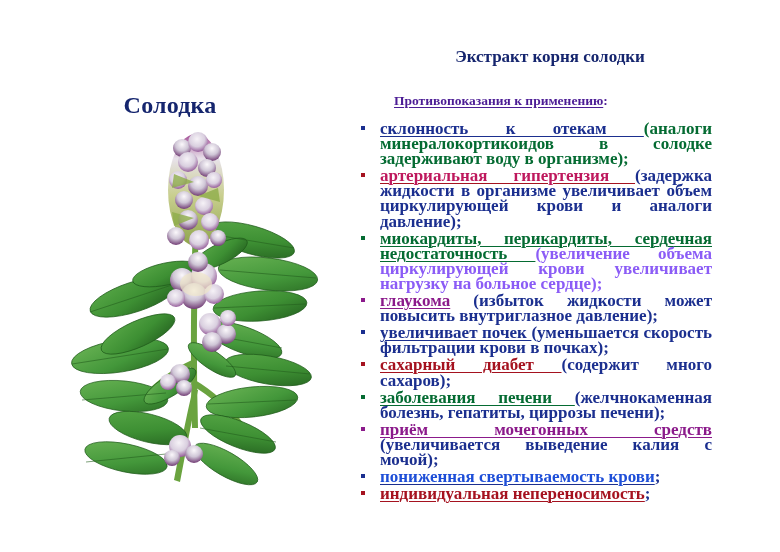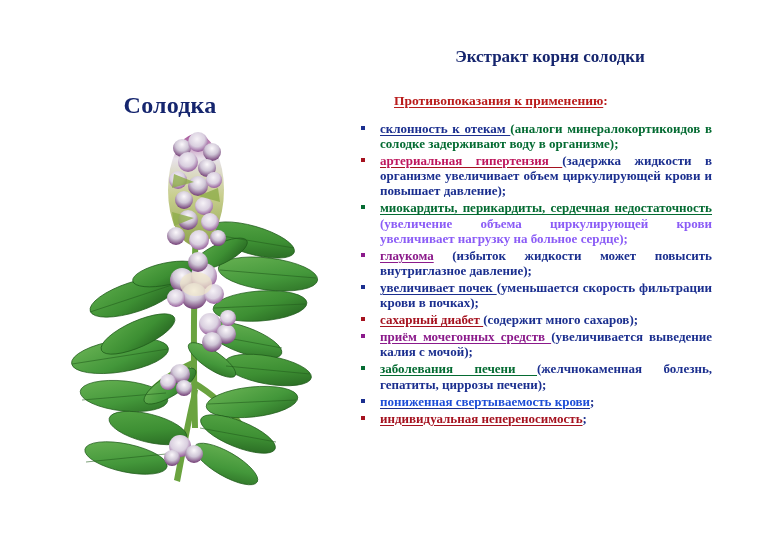--- a/index.html
+++ b/index.html
@@ -93,21 +93,21 @@
   .bullet-dot {
     position: absolute;
     left: 21px;
     top: 5px;
     width: 4px;
     height: 4px;
     line-height: 0;
     font-size: 0;
   }
   .bullet-text {
-    font-size: 13px;
+    font-size: 17px;
     font-weight: bold;
     line-height: 15.1px;
     text-align: justify;
     text-justify: inter-word;
     color: #1b2f8f;
   }
   .bullet-text .term {
     text-decoration: underline;
     text-decoration-thickness: 1.1px;
     text-underline-offset: 2px;
@@ -253,58 +253,58 @@
         <circle cx="110" cy="330" r="8" fill="url(#fl2)"></circle>
       </g>
     </svg>
   </div>
 </div>
 
 <div id="right-panel">
 
   <div id="doc-title" style="color: rgb(21, 37, 110);">Экстракт корня солодки</div>
 
-  <div id="section-heading" style="color: #b91c1c;">
+  <div id="section-heading" style="color: #4c1d95;">
     <span class="uline">Противопоказания к применению</span><span>:</span>
   </div>
 
   <ul id="bullet-list">
       <li class="bullet-row">
         <span class="bullet-dot" style="background: rgb(27, 47, 143);"></span>
         <div class="bullet-text"><span class="term" style="color: rgb(27, 47, 143); text-decoration-color: rgb(27, 47, 143);">склонность к отекам </span><span class="tail" style="color: rgb(4, 107, 50);">(аналоги минералокортикоидов в солодке задерживают воду в организме);</span></div>
       </li>
       <li class="bullet-row">
         <span class="bullet-dot" style="background: rgb(165, 18, 31);"></span>
-        <div class="bullet-text"><span class="term" style="color: #be185d; text-decoration-color: rgb(165, 18, 31);">артериальная гипертензия </span><span class="tail" style="color: rgb(27, 47, 143);">(задержка жидкости в организме увеличивает объем циркулирующей крови и повышает давление);</span></div>
+        <div class="bullet-text"><span class="term" style="color: #be185d; text-decoration-color: rgb(165, 18, 31);">артериальная гипертензия </span><span class="tail" style="color: rgb(27, 47, 143);">(задержка жидкости в организме увеличивает объем циркулирующей крови и аналоги давление);</span></div>
       </li>
       <li class="bullet-row">
         <span class="bullet-dot" style="background: rgb(4, 107, 50);"></span>
         <div class="bullet-text"><span class="term" style="color: rgb(4, 107, 50); text-decoration-color: rgb(4, 107, 50);">миокардиты, перикардиты, сердечная недостаточность </span><span class="tail" style="color: #8b5cf6;">(увеличение объема циркулирующей крови увеличивает нагрузку на больное сердце);</span></div>
       </li>
       <li class="bullet-row">
         <span class="bullet-dot" style="background: rgb(139, 26, 139);"></span>
         <div class="bullet-text"><span class="term" style="color: rgb(139, 26, 139); text-decoration-color: rgb(139, 26, 139);">глаукома</span><span class="tail" style="color: rgb(27, 47, 143);"> (избыток жидкости может повысить внутриглазное давление);</span></div>
       </li>
       <li class="bullet-row">
         <span class="bullet-dot" style="background: rgb(27, 47, 143);"></span>
         <div class="bullet-text"><span class="term" style="color: rgb(27, 47, 143); text-decoration-color: rgb(27, 47, 143);">увеличивает почек </span><span class="tail" style="color: rgb(27, 47, 143);">(уменьшается скорость фильтрации крови в почках);</span></div>
       </li>
       <li class="bullet-row">
         <span class="bullet-dot" style="background: rgb(165, 18, 31);"></span>
         <div class="bullet-text"><span class="term" style="color: rgb(165, 18, 31); text-decoration-color: rgb(165, 18, 31);">сахарный диабет </span><span class="tail" style="color: rgb(27, 47, 143);">(содержит много сахаров);</span></div>
       </li>
       <li class="bullet-row">
+        <span class="bullet-dot" style="background: rgb(4, 107, 50);"></span>
+        <div class="bullet-text"><span class="term" style="color: rgb(4, 107, 50); text-decoration-color: rgb(4, 107, 50);">заболевания печени </span><span class="tail" style="color: rgb(27, 47, 143);">(желчнокаменная болезнь, гепатиты, циррозы печени);</span></div>
+      </li>
+      <li class="bullet-row">
         <span class="bullet-dot" style="background: rgb(139, 26, 139);"></span>
         <div class="bullet-text"><span class="term" style="color: rgb(139, 26, 139); text-decoration-color: rgb(139, 26, 139);">приём мочегонных средств </span><span class="tail" style="color: rgb(27, 47, 143);">(увеличивается выведение калия с мочой);</span></div>
       </li>
       <li class="bullet-row">
-        <span class="bullet-dot" style="background: rgb(4, 107, 50);"></span>
-        <div class="bullet-text"><span class="term" style="color: rgb(4, 107, 50); text-decoration-color: rgb(4, 107, 50);">заболевания печени </span><span class="tail" style="color: rgb(27, 47, 143);">(желчнокаменная болезнь, гепатиты, циррозы печени);</span></div>
-      </li>
-      <li class="bullet-row">
         <span class="bullet-dot" style="background: rgb(27, 47, 143);"></span>
         <div class="bullet-text"><span class="term" style="color: #1d4ed8; text-decoration-color: rgb(27, 47, 143);">пониженная свертываемость крови</span><span class="tail" style="color: rgb(27, 47, 143);">;</span></div>
       </li>
       <li class="bullet-row">
         <span class="bullet-dot" style="background: rgb(165, 18, 31);"></span>
         <div class="bullet-text"><span class="term" style="color: rgb(165, 18, 31); text-decoration-color: rgb(165, 18, 31);">индивидуальная непереносимость</span><span class="tail" style="color: rgb(27, 47, 143);">;</span></div>
       </li>
     </ul>
 </div>
 

